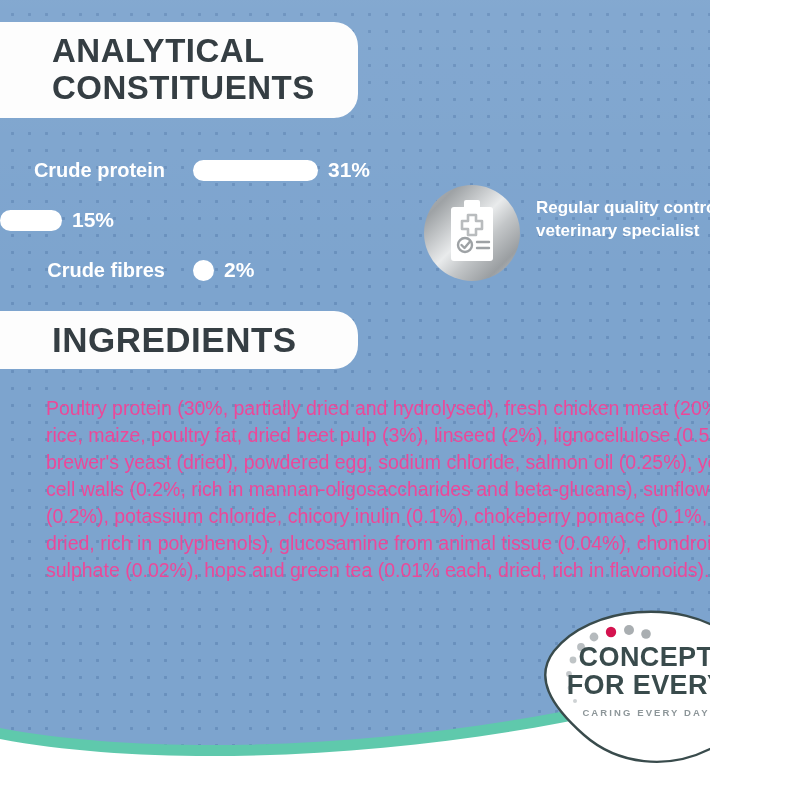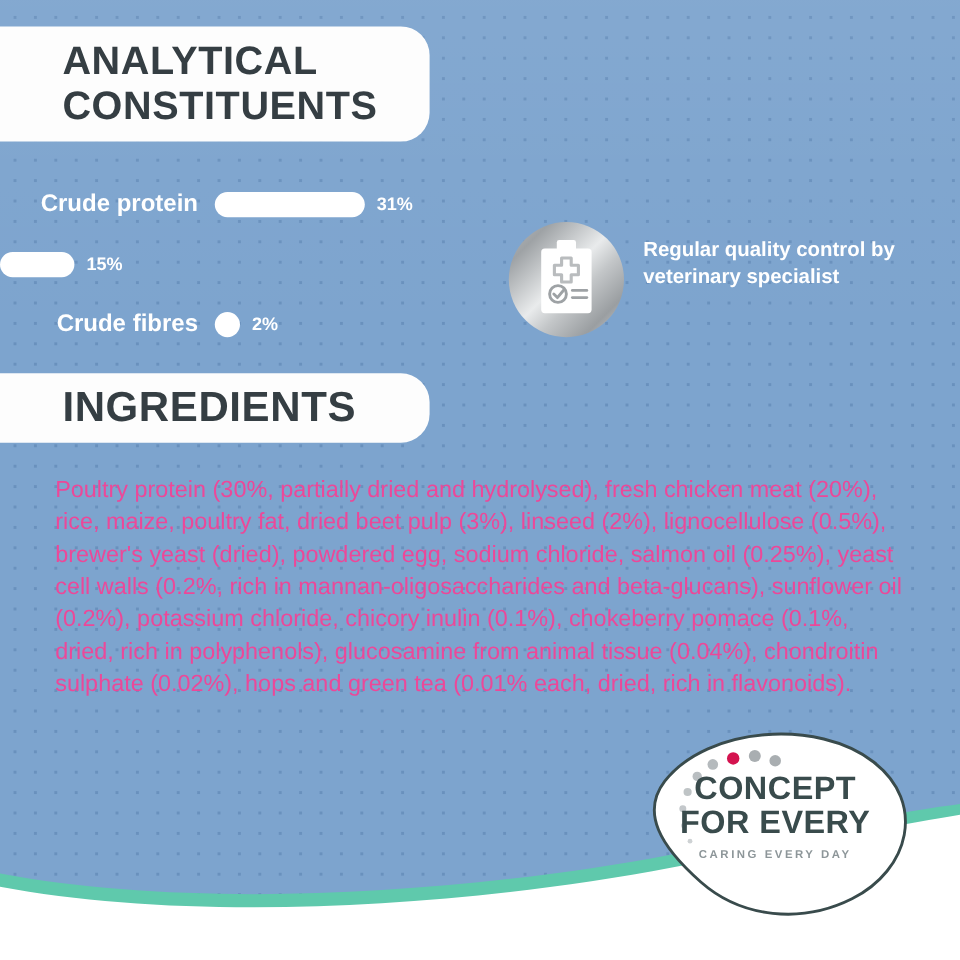--- a/index.html
+++ b/index.html
@@ -2,21 +2,21 @@
 <html><head>
 <meta charset="utf-8">
 <style>
   html, body {
     margin: 0;
     padding: 0;
     background: #ffffff;
   }
   #page {
     position: relative;
-    width: 800px;
+    width: 710px;
     height: 800px;
     overflow: hidden;
     background: #ffffff;
     font-family: "Liberation Sans", sans-serif;
   }
 
   
   .blue-field {
     position: absolute;
     left: 0; top: 0;
@@ -89,35 +89,35 @@
   }
   .const-row {
     display: flex;
     align-items: center;
     height: 36px;
     margin-bottom: 14px;
   }
   .const-label {
     width: 165px;
     text-align: right;
-    padding-right: 14px;
+    padding-right: 28px;
     color: #ffffff;
     font-size: 20px;
     font-weight: bold;
     white-space: nowrap;
   }
   .const-bar {
     height: 21px;
     background: #ffffff;
     border-radius: 11px;
     flex: none;
   }
   .const-value {
     color: #ffffff;
-    font-size: 15px;
+    font-size: 21px;
     font-weight: bold;
     margin-left: 10px;
     white-space: nowrap;
   }
 
   
   .feature {
     position: absolute;
     display: flex;
     align-items: flex-start;

